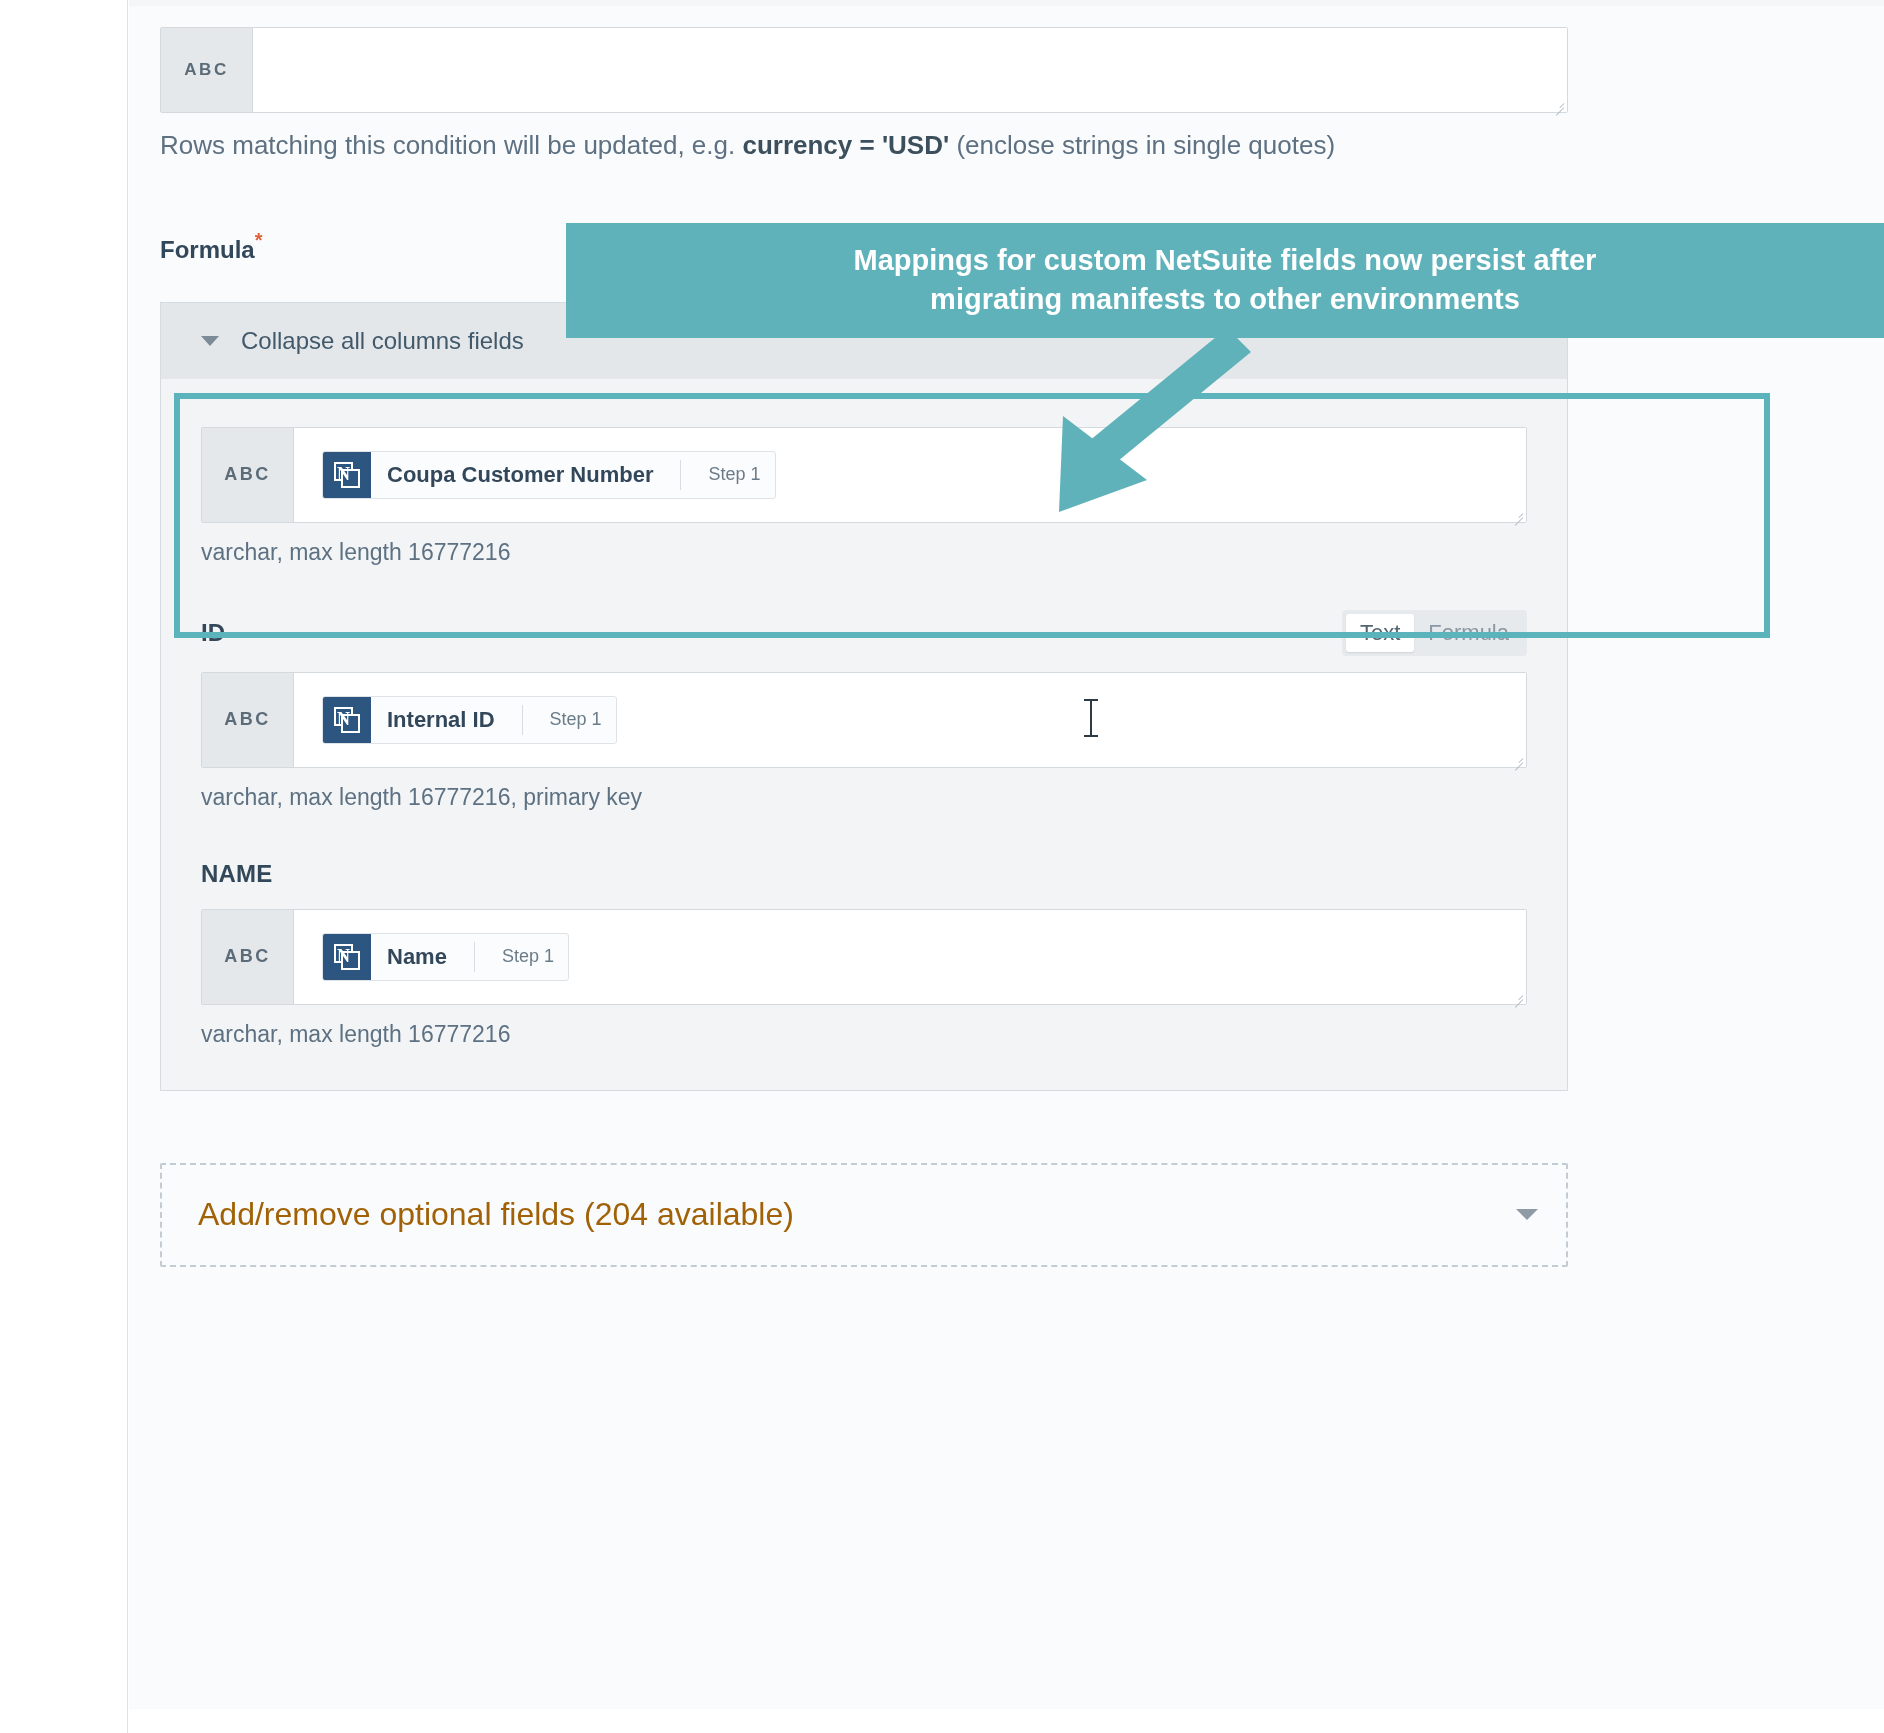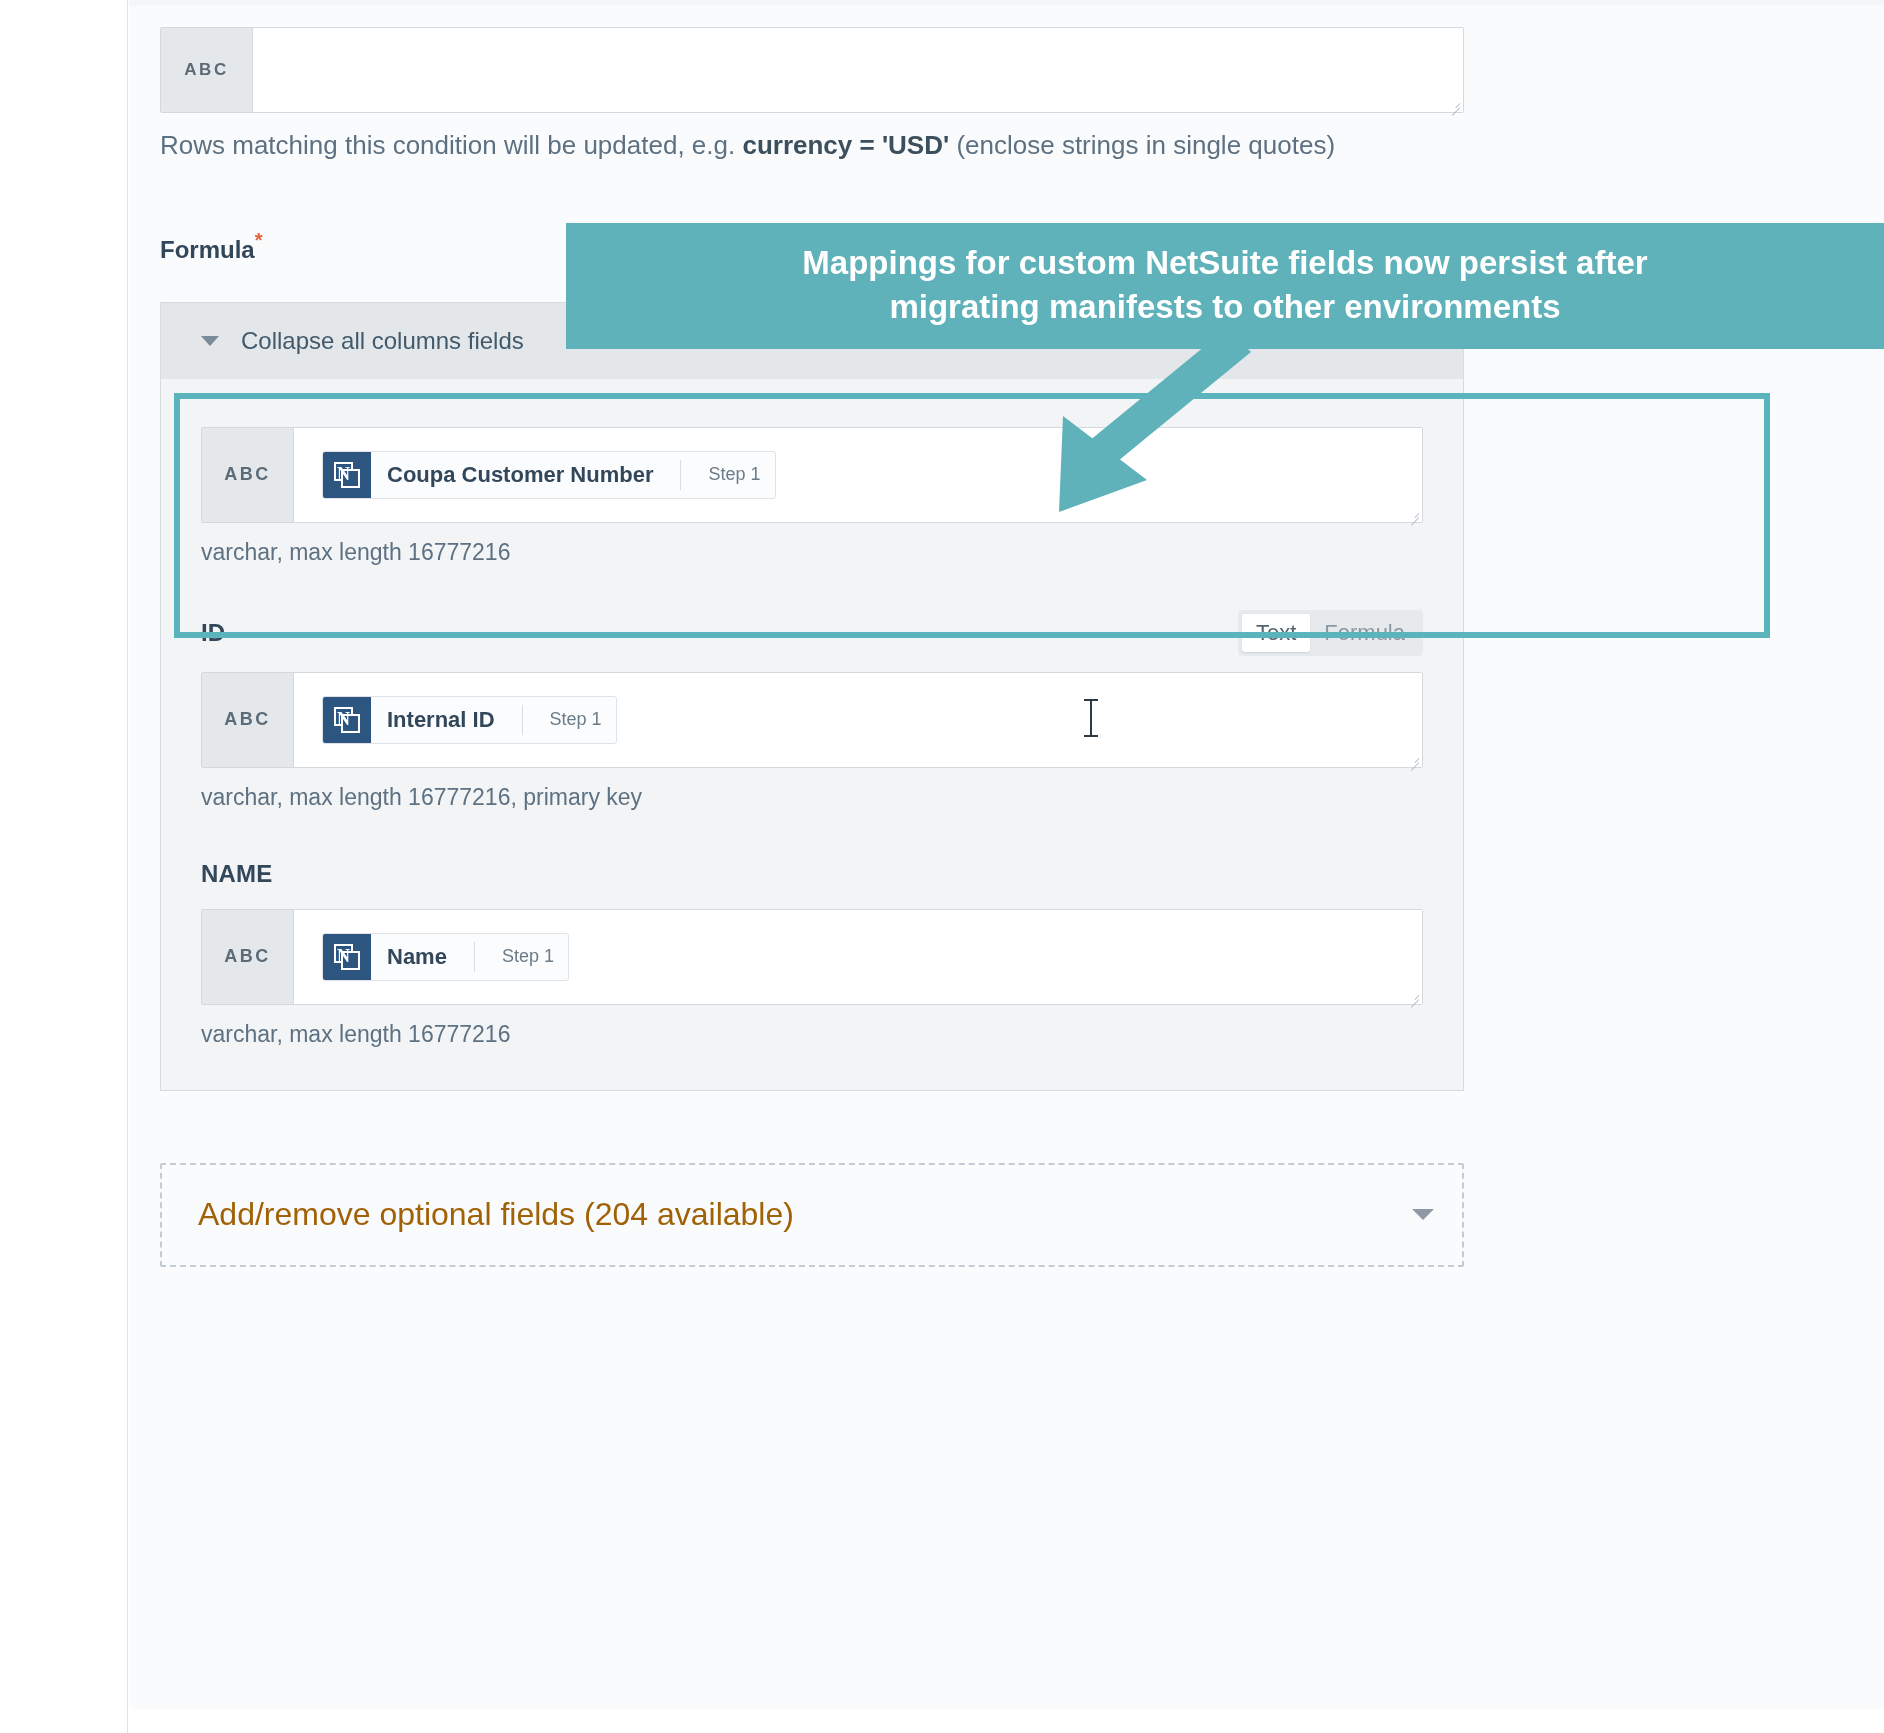--- a/index.html
+++ b/index.html
@@ -24,21 +24,21 @@
 
   
   #canvas {
     position:absolute; left:129px; top:0; right:0; bottom:0;
     background:#fafbfc;
   }
   #top-hairline {
     position:absolute; left:0; top:0; width:100%; height:6px; background:#f4f6f8;
   }
 
-  .content { position:absolute; left:31px; top:0; width:1304px; }
+  .content { position:absolute; left:31px; top:0; width:1408px; }
 
   
   .field-row {
     display:flex; align-items:stretch;
     border:1px solid #d4d9de;
     background:#ffffff;
     border-radius:2px;
     position:relative;
   }
   .abc-chip {
@@ -160,21 +160,21 @@
     border:6px solid #5bb3bb;
     pointer-events:none;
   }
 
   
   #callout-banner {
     position:absolute;
     background:#5fb2ba;
     color:#ffffff;
     text-align:center;
-    font-size:33px; font-weight:700; line-height:1.33;
+    font-size:29px; font-weight:700; line-height:1.33;
     padding:18px 26px 20px 26px;
   }
   #callout-arrow { position:absolute; pointer-events:none; }
 
   
   #optional-fields {
     margin-top:72px;
     height:104px;
     border:2px dashed #c3cbd3;
     border-radius:2px;

